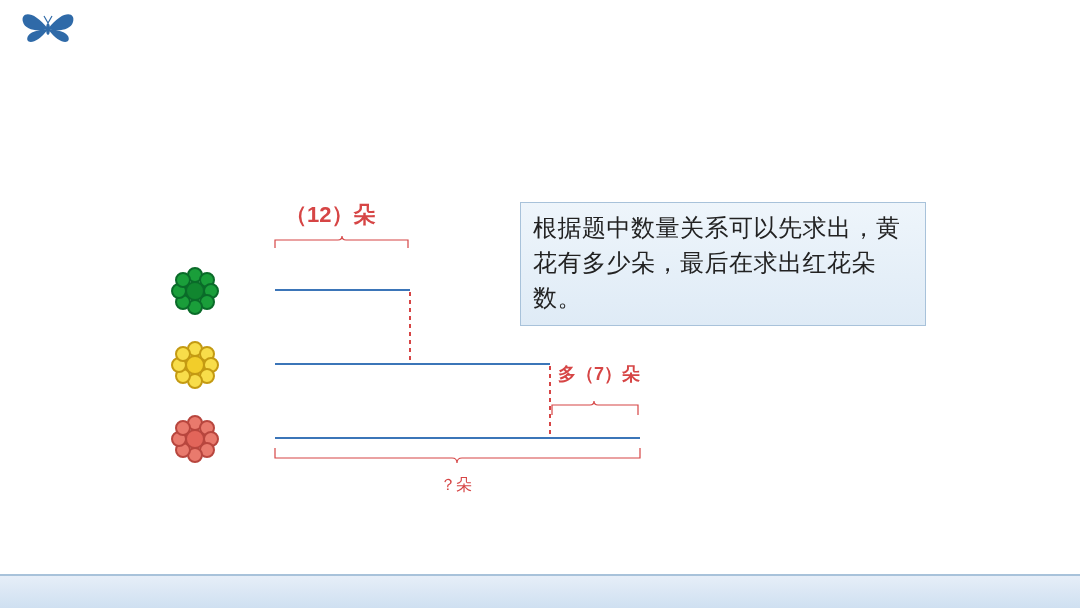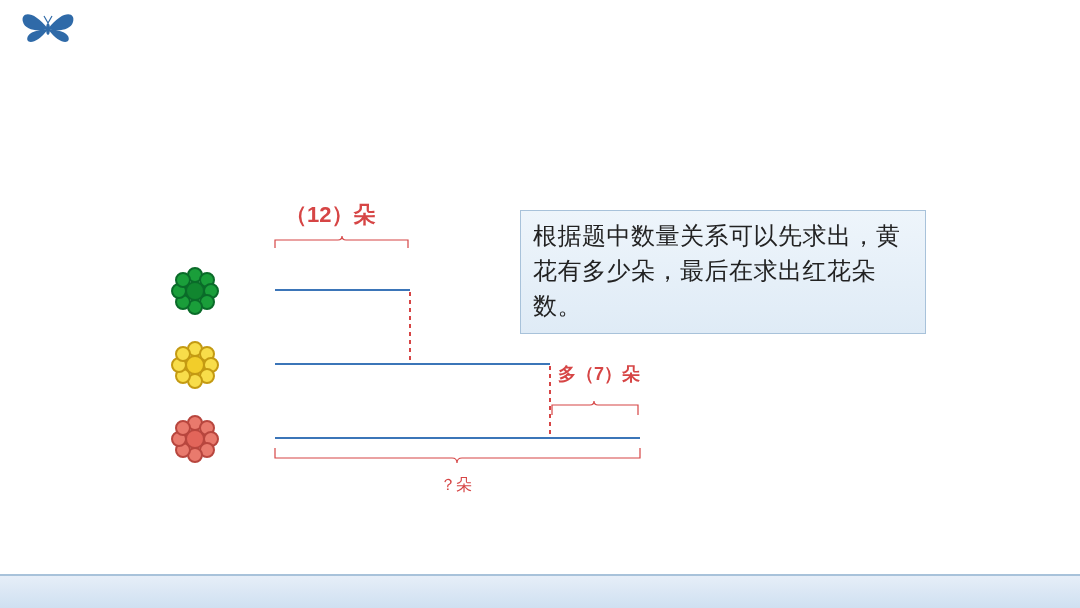--- a/index.html
+++ b/index.html
@@ -28,21 +28,20 @@
     top: 202px;
     left: 520px;
     width: 380px;
     padding: 8px 12px 10px 12px;
     background: linear-gradient(180deg, #eef5fb 0%, #dfebf6 100%);
     border: 1px solid #a8c2da;
     font-size: 24px;
     line-height: 1.45;
     color: #222;
     letter-spacing: 0.5px;
-    margin-top: 8px;
   }
 
   
   .diagram {
     position: absolute;
     top: 200px;
     left: 160px;
     width: 520px;
     height: 330px;
   }

